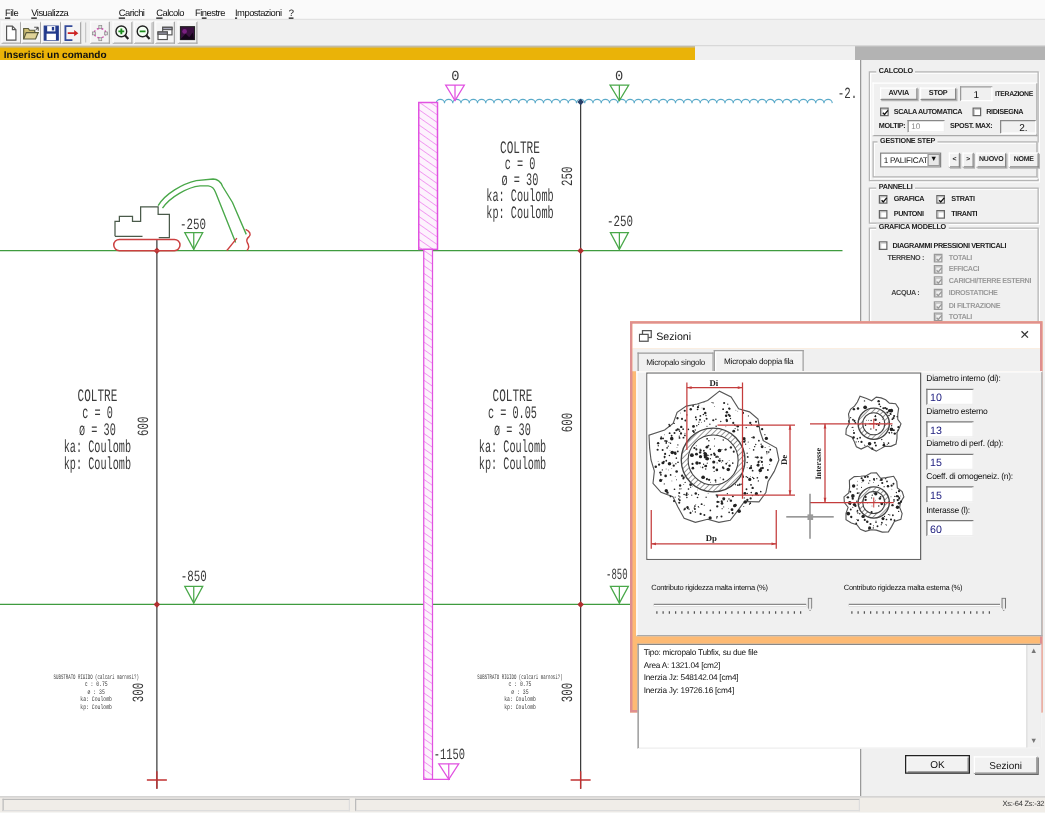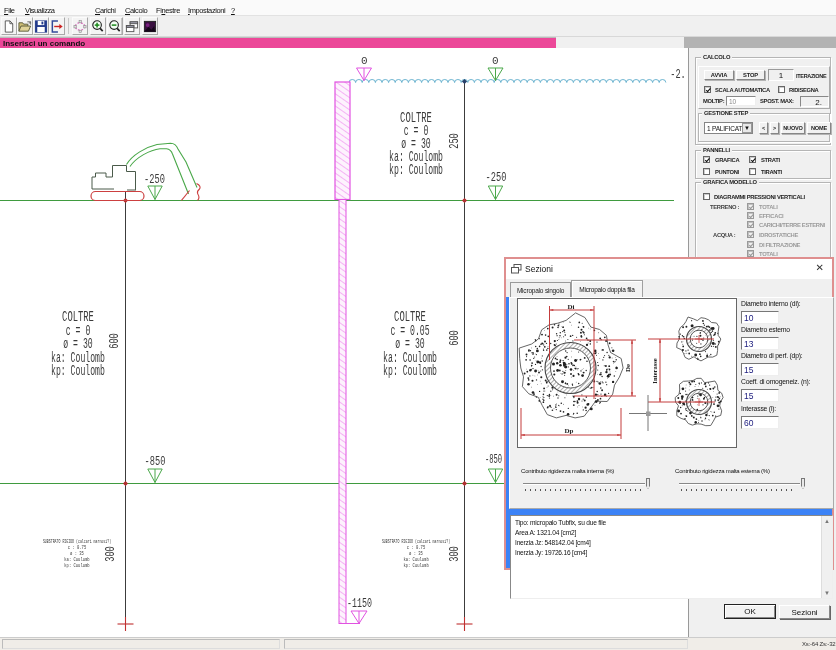--- a/index.html
+++ b/index.html
@@ -78,21 +78,21 @@
 <span style="position:absolute;left:142px;top:1px;width:16px;height:18px;background:#f4f4f4;border:1px solid #a8a8a8;border-top-color:#fbfbfb;border-left-color:#fbfbfb;display:flex;align-items:center;justify-content:center">
       <svg width="15" height="15" viewBox="0 0 15 15">
         <rect x="1.5" y="2" width="12" height="11" fill="#3a1040" stroke="#222"></rect>
         <circle cx="5" cy="6" r="2" fill="#7a2080"></circle>
         <path d="M2,12 L6,8 L9,11 L12,7 L13,13 H2z" fill="#140518"></path>
       </svg>
     </span>
 <span style="position:absolute;left:68px;top:2px;width:1px;height:16px;background:#c8c8c8"></span>
 <span style="position:absolute;left:121px;top:2px;width:1px;height:16px;background:#c8c8c8"></span>
 </div>
-<div class="abs" style="left:0;top:37px;width:556px;height:11px;background:#ec4899;border-top:1px solid #bbb">
+<div class="abs" style="left:0;top:37px;width:556px;height:11px;background:#eab308;border-top:1px solid #bbb">
     <span style="position:absolute;left:3px;top:1px;font-size:8px;font-weight:bold;color:#111">Inserisci un comando</span>
   </div>
 <div class="abs" style="left:684px;top:37px;width:152px;height:11px;background:#b3b3b3"></div>
 <svg width="688" height="589" viewBox="0 48 688 589" style="position:absolute;left:0;top:48px;background:#ffffff">
     <defs>
       <pattern id="mh" width="5" height="5" patternUnits="userSpaceOnUse" patternTransform="rotate(-55)">
         <rect width="5" height="5" fill="#fdf2fd"></rect>
         <line x1="0" y1="0" x2="0" y2="5" stroke="#ea66ea" stroke-width="0.9"></line>
       </pattern>
     </defs>
@@ -273,21 +273,21 @@
         <path d="M1.3,3.2 L2.6,4.6 L5.4,1.3" fill="none" stroke="#999" stroke-width="1.1"></path>
       </svg>
     </span>
     <span style="position:absolute;left:70px;top:203px;font-size:5.8px;font-weight:bold;letter-spacing:-0.3px;color:#9a9a9a;white-space:nowrap">TOTALI</span>
 </div>
 <div class="abs" style="left:0;top:637px;width:836px;height:13px;background:#f0ede8;border-top:1px solid #ccc">
     <span style="position:absolute;left:2px;top:1px;width:278px;height:10px;border:1px solid #ddd;border-top-color:#bbb;border-left-color:#bbb"></span>
     <span style="position:absolute;left:284px;top:1px;width:404px;height:10px;border:1px solid #ddd;border-top-color:#bbb;border-left-color:#bbb"></span>
     <span style="position:absolute;left:802px;top:3px;font-size:6px;letter-spacing:-0.2px;color:#333;white-space:nowrap">Xs:-64 Zs:-32</span>
   </div>
-<div class="abs" style="left:504px;top:257px;width:330px;height:313px;background:#3b82f6;border:2px solid #df8f8f">
+<div class="abs" style="left:504px;top:257px;width:330px;height:313px;background:#fdba74;border:2px solid #df8f8f">
     <div style="position:absolute;left:0;top:0;width:326px;height:20px;background:#ffffff">
       <svg width="11" height="10" viewBox="0 0 11 10" style="position:absolute;left:5px;top:5px">
         <rect x="3" y="0.5" width="7" height="5.5" fill="#fff" stroke="#555" stroke-width="1"></rect>
         <rect x="0.5" y="3.5" width="7" height="5.5" fill="#fff" stroke="#555" stroke-width="1"></rect>
       </svg>
       <span style="position:absolute;left:19px;top:5px;font-size:8.5px;color:#111">Sezioni</span>
       <span style="position:absolute;right:8px;top:3px;font-size:10px;color:#333">✕</span>
     </div>
     <div style="position:absolute;left:0;top:20px;width:326px;height:18px;background:#f0f0f0"></div>
     <span style="position:absolute;left:4px;top:23px;width:61px;height:15px;background:#f0f0f0;border:1px solid #999;border-bottom:none;font-size:6.5px;letter-spacing:-0.2px;color:#222;display:flex;align-items:center;justify-content:center">Micropalo singolo</span>

